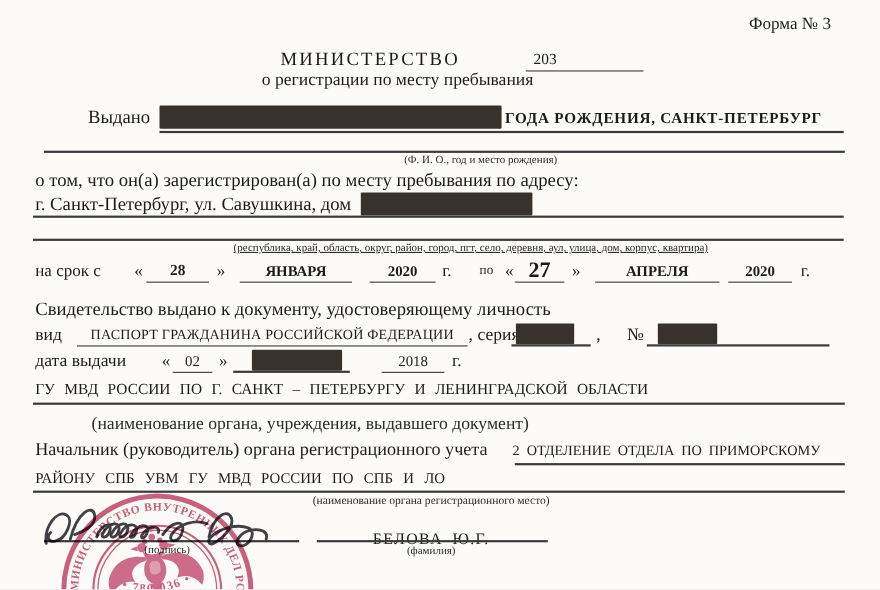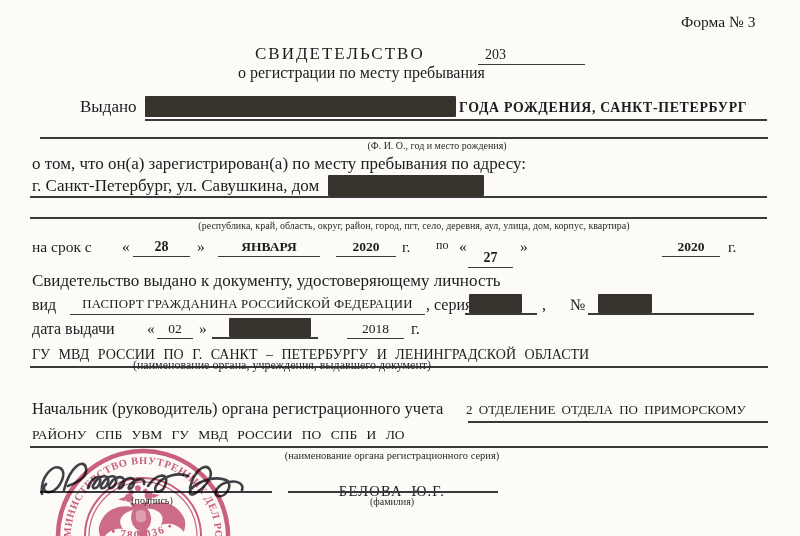--- a/index.html
+++ b/index.html
@@ -27,49 +27,50 @@
   .stamp-code-text{font-size:11px; font-weight:bold; letter-spacing:1.5px; fill:var(--stamp); font-family:"Liberation Serif",serif;}
   .sig-wrap{position:absolute; left:30px; top:450px; mix-blend-mode:multiply;}
   .sig-stroke{stroke:#2c2c34; fill:none; stroke-width:2.6; stroke-linecap:round; stroke-linejoin:round; opacity:.9;}
 </style>
 </head>
 <body>
 
 <div class="page">
 
   <div class="t" style="left:681px; top:13px; font-size:15.5px;">Форма № 3</div>
-  <div class="t" style="left:255px; top:44px; font-size:17px; letter-spacing:2px;">СВИДЕТЕЛЬСТВО</div>
+  <div class="t" style="left:255px; top:44px; font-size:17px; letter-spacing:2px;">МИНИСТЕРСТВО</div>
   <div class="cell" style="left:478px; top:45px; width:100px; text-align:left; padding-left:7px; font-size:14px;">203</div>
   <div class="t" style="left:238px; top:64px; font-size:16px;">о регистрации по месту пребывания</div>
 
   <div class="t" style="left:80px; top:97px; font-size:17px;">Выдано</div>
   <div class="t b" style="left:459px; top:100px; font-size:13.8px; letter-spacing:.7px;">ГОДА РОЖДЕНИЯ, САНКТ-ПЕТЕРБУРГ</div>
   <div class="rule" style="left:145px; top:119px; width:622px;"></div>
   <div class="redact" style="left:145px; top:96px; width:311px; height:21px;"></div>
   <div class="rule" style="left:40px; top:137px; width:728px;"></div>
   <div class="cap" style="left:437px; top:140px;">(Ф. И. О., год и место рождения)</div>
 
   <div class="t" style="left:32px; top:176px; font-size:17px;">г. Санкт-Петербург, ул. Савушкина, дом</div>
   <div class="t" style="left:32px; top:154px; font-size:17px;">о том, что он(а) зарегистрирован(а) по месту пребывания по адресу:</div>
   <div class="rule" style="left:30px; top:196px; width:737px;"></div>
   <div class="redact" style="left:328px; top:175px; width:156px; height:21px;"></div>
   <div class="rule" style="left:30px; top:217px; width:737px;"></div>
-  <div class="cap" style="left:414px; top:220px;">(республика, край, область, округ, район, город, пгт, село, деревня, аул, улица, дом, корпус, квартира)</div>
+  <div class="cap" style="left:428px; top:220px;text-decoration:underline;">(республика, край, область, округ, район, город, пгт, село, деревня, аул, улица, дом, корпус, квартира)</div>
 
   <div class="t" style="left:32px; top:238px; font-size:15.5px;">на срок с</div>
   <div class="t" style="left:122px; top:238px; font-size:15.5px;">«</div>
   <div class="cell b" style="left:133px; top:237px; width:57px; font-size:14px;text-align:center;">28</div>
   <div class="t" style="left:197px; top:238px; font-size:15.5px;">»</div>
   <div class="cell b" style="left:218px; top:237px; width:102px; font-size:13.5px;">ЯНВАРЯ</div>
   <div class="cell b" style="left:336px; top:237px; width:60px; font-size:13.5px;">2020</div>
   <div class="t" style="left:402px; top:238px; font-size:15.5px;">г.</div>
   <div class="t" style="left:436px; top:238px; font-size:12px;">по</div>
   <div class="t" style="left:459px; top:238px; font-size:15.5px;">«</div>
-  <div class="cell b" style="left:468px; top:237px; width:45px; font-size:14px;margin-top:11px;">27</div>
+  <div class="cell b" style="left:468px; top:237px; width:45px; font-size:20px;">27</div>
   <div class="t" style="left:520px; top:238px; font-size:15.5px;">»</div>
+  <div class="cell b" style="left:541px; top:237px; width:113px; font-size:13.5px;">АПРЕЛЯ</div>
   <div class="cell b" style="left:662px; top:237px; width:58px; font-size:13.5px;">2020</div>
   <div class="t" style="left:728px; top:238px; font-size:15.5px;">г.</div>
 
   <div class="t" style="left:32px; top:271px; font-size:17px;">Свидетельство выдано к документу, удостоверяющему личность</div>
 
   <div class="t" style="left:32px; top:296px; font-size:16px;">вид</div>
   <div class="cell caps-sm" style="left:70px; top:295px; width:355px;">ПАСПОРТ ГРАЖДАНИНА РОССИЙСКОЙ ФЕДЕРАЦИИ</div>
   <div class="t" style="left:426px; top:296px; font-size:16px;">, серия</div>
   <div class="rule" style="left:465px; top:313px; width:72px;"></div>
   <div class="redact" style="left:469px; top:294px; width:53px; height:19px;"></div>
@@ -82,28 +83,28 @@
   <div class="t" style="left:147px; top:320px; font-size:15.5px;">«</div>
   <div class="cell" style="left:157px; top:319px; width:36px; font-size:13.5px;">02</div>
   <div class="t" style="left:199px; top:320px; font-size:15.5px;">»</div>
   <div class="rule" style="left:212px; top:337px; width:106px;"></div>
   <div class="redact" style="left:229px; top:318px; width:82px; height:19px;"></div>
   <div class="cell" style="left:347px; top:319px; width:57px; font-size:13.5px;">2018</div>
   <div class="t" style="left:411px; top:320px; font-size:16px;">г.</div>
 
   <div class="t" style="left:32px; top:347px; font-size:14px; word-spacing:5px;">ГУ МВД РОССИИ ПО Г. САНКТ – ПЕТЕРБУРГУ И ЛЕНИНГРАДСКОЙ ОБЛАСТИ</div>
   <div class="rule" style="left:30px; top:366px; width:738px;"></div>
-  <div class="cap" style="left:282px; top:358px; font-size:12px;">(наименование органа, учреждения, выдавшего документ)</div>
+  <div class="cap" style="left:282px; top:377px; font-size:16px;">(наименование органа, учреждения, выдавшего документ)</div>
 
   <div class="t" style="left:32px; top:399px; font-size:16.5px;">Начальник (руководитель) органа регистрационного учета</div>
   <div class="t" style="left:466px; top:402px; font-size:13px; word-spacing:3px;">2 ОТДЕЛЕНИЕ ОТДЕЛА ПО ПРИМОРСКОМУ</div>
   <div class="rule" style="left:468px; top:421px; width:300px;"></div>
   <div class="t" style="left:32px; top:427px; font-size:13.5px; word-spacing:6px;">РАЙОНУ СПБ УВМ ГУ МВД РОССИИ ПО СПБ И ЛО</div>
   <div class="rule" style="left:30px; top:446px; width:738px;"></div>
-  <div class="cap" style="left:392px; top:450px; font-size:10.5px;">(наименование органа регистрационного серия)</div>
+  <div class="cap" style="left:392px; top:450px; font-size:10.5px;">(наименование органа регистрационного место)</div>
 
   <div class="rule" style="left:40px; top:491px; width:232px;"></div>
   <div class="cap" style="left:152px; top:495px;">(подпись)</div>
   <div class="t" style="left:392px; top:483px; font-size:14.5px; letter-spacing:1.2px; word-spacing:4px; transform:translateX(-50%);">БЕЛОВА Ю.Г.</div>
   <div class="rule" style="left:288px; top:491px; width:210px;"></div>
   <div class="cap" style="left:392px; top:496px;">(фамилия)</div>
 
   <svg class="stamp-wrap" width="180" height="180" viewBox="0 0 180 180">
     <defs>
       <path id="ringPath" d="M 18,90 A 72,72 0 1 1 162,90 A 72,72 0 1 1 18,90"></path>

